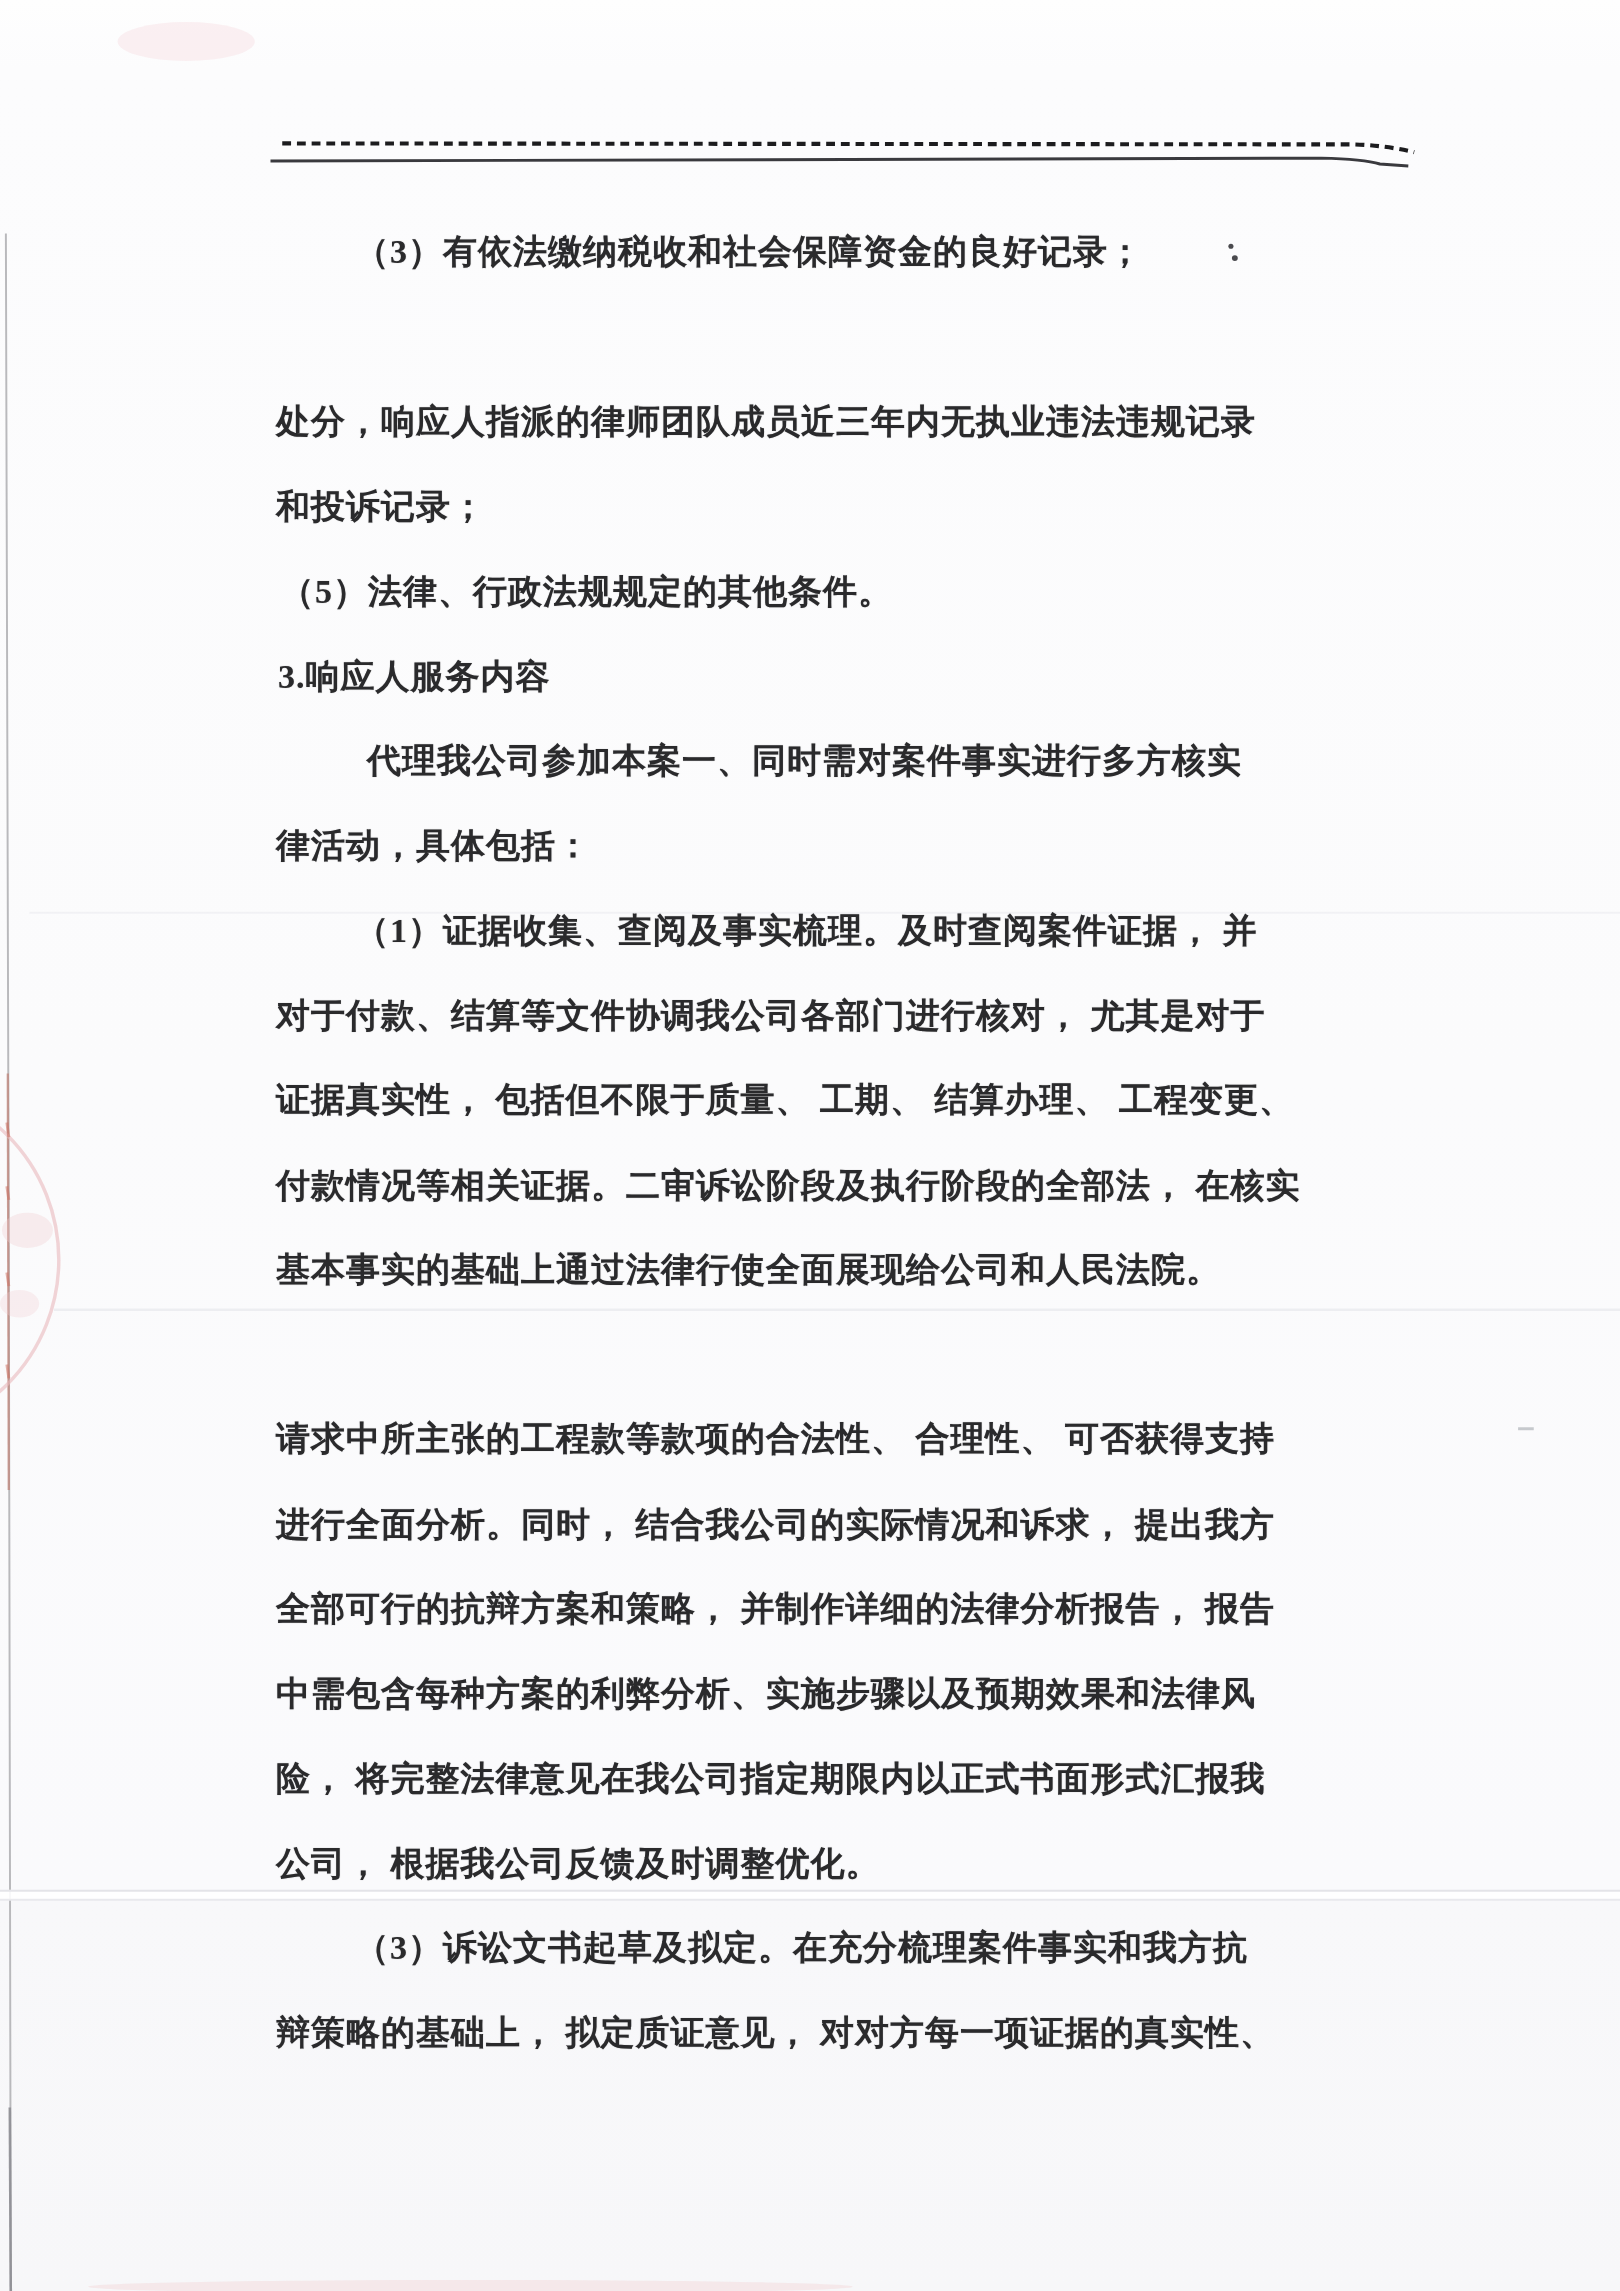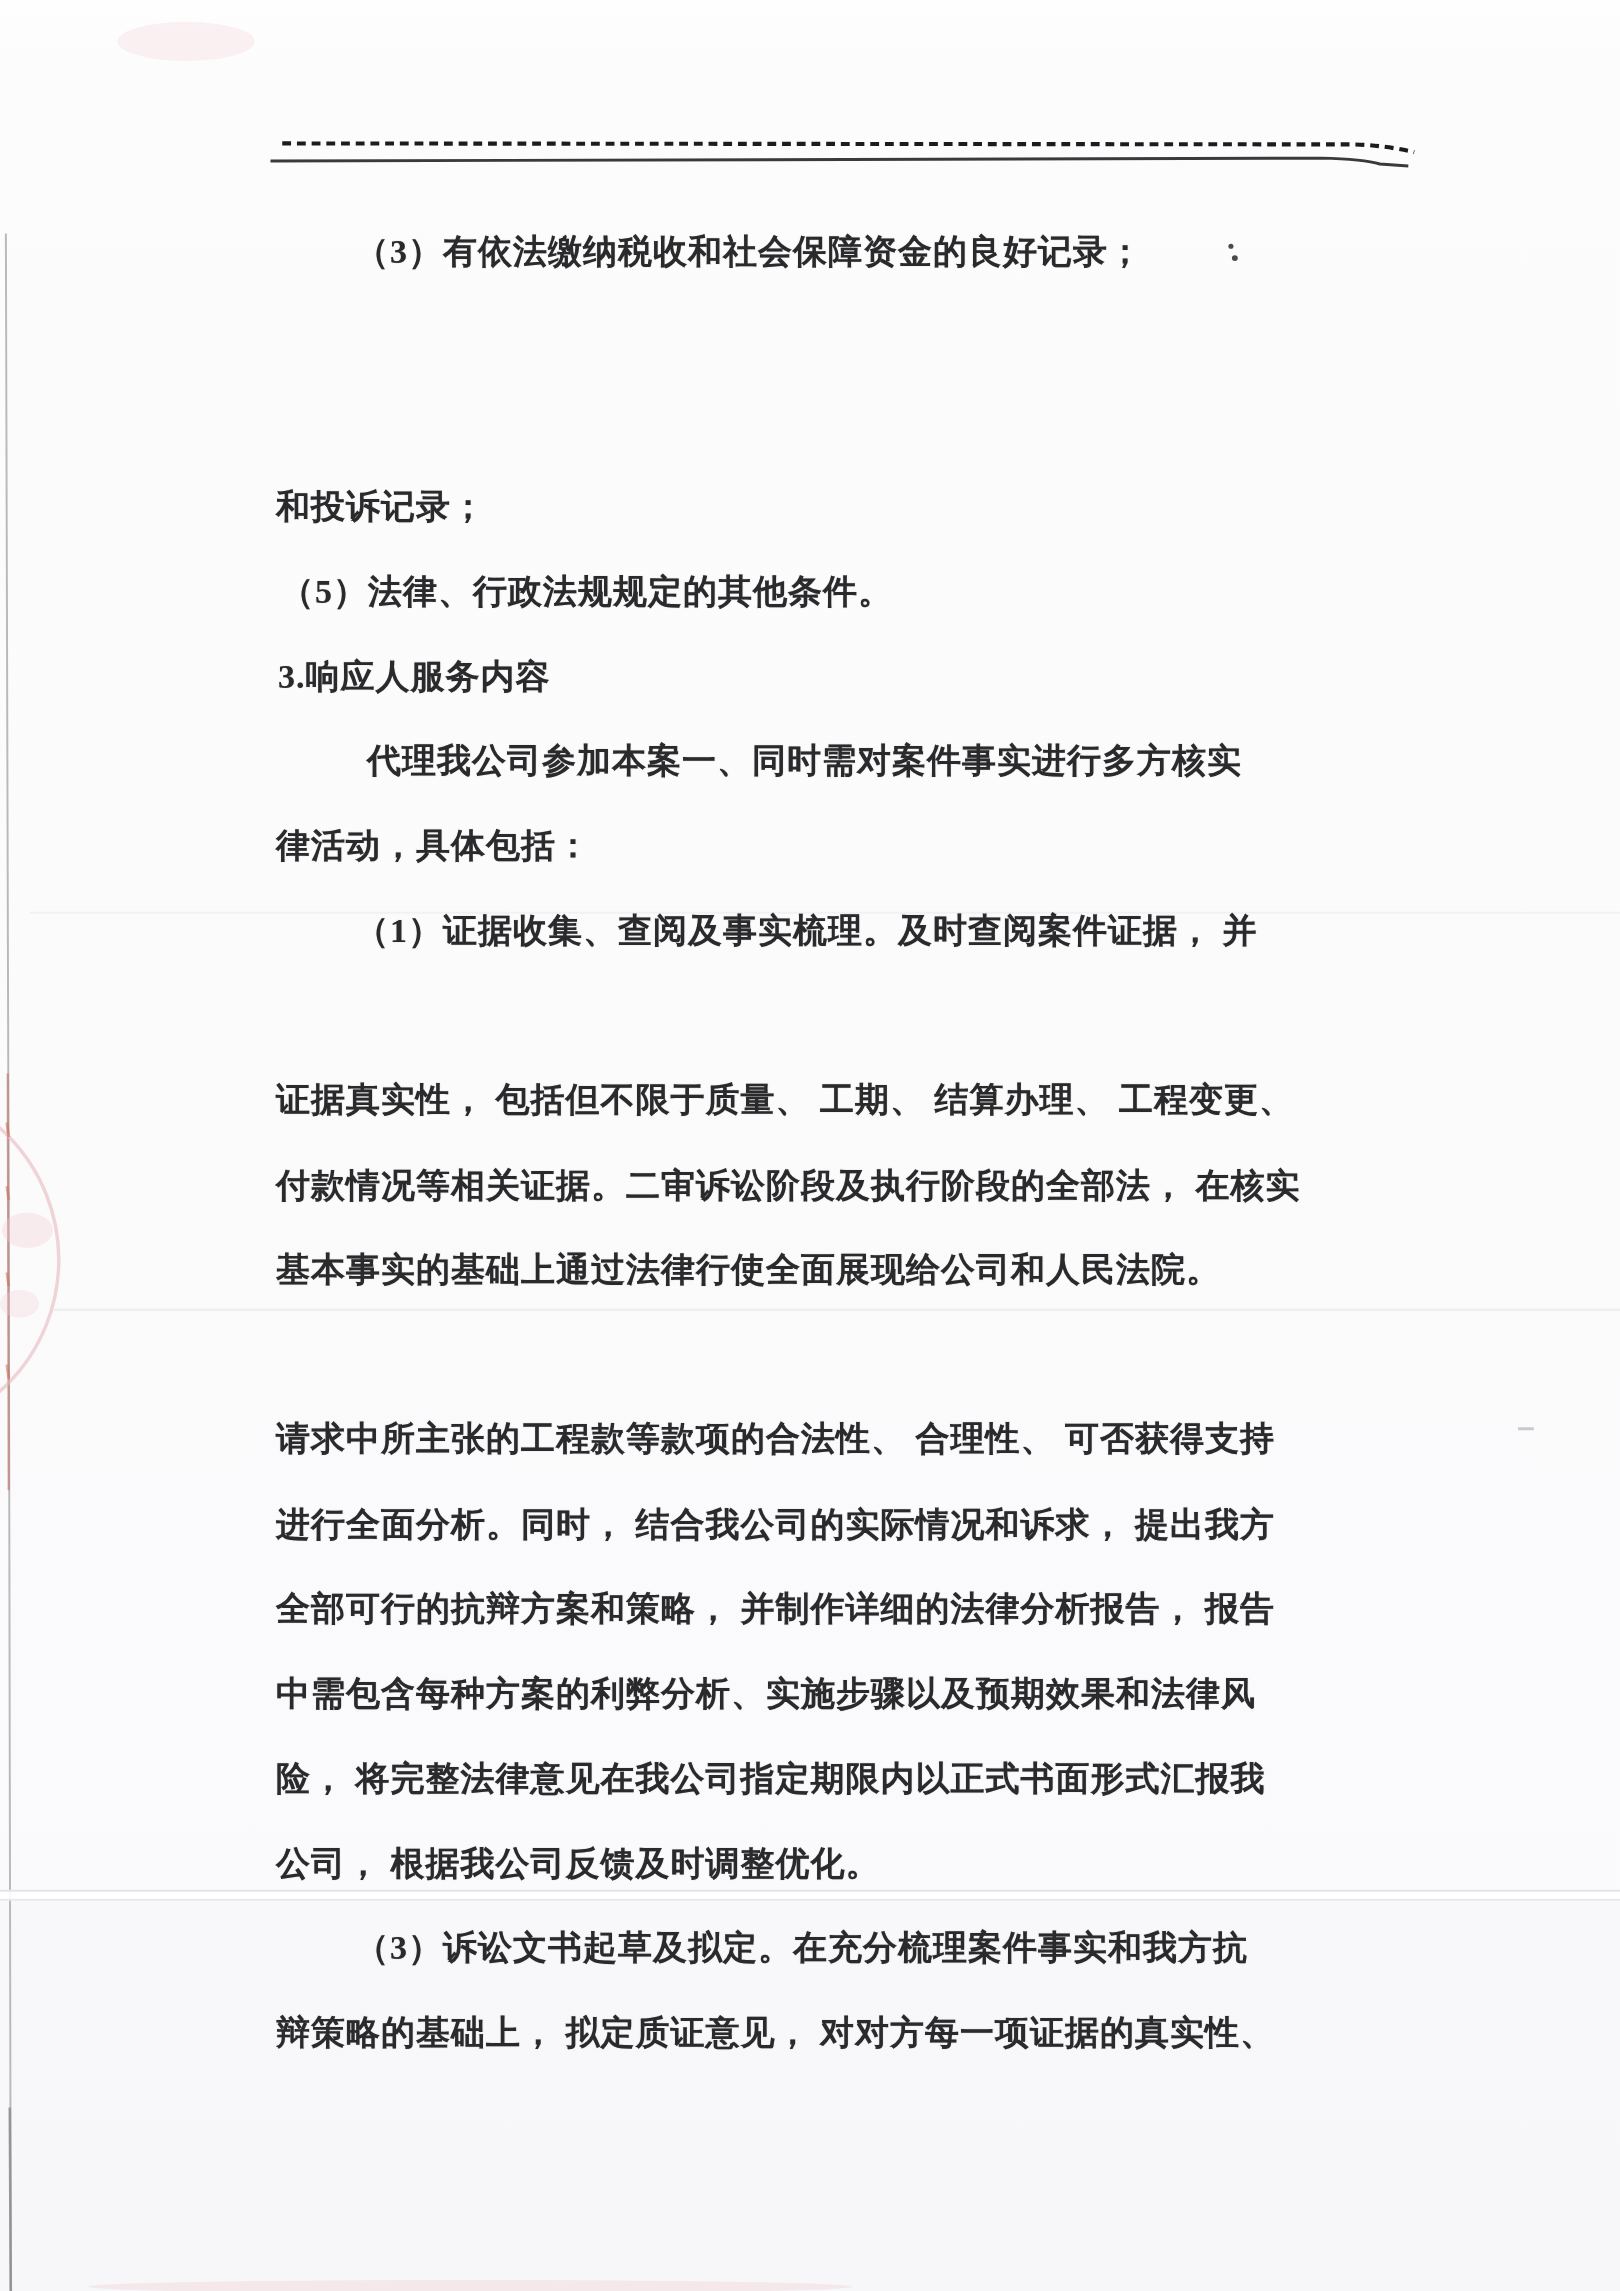--- a/index.html
+++ b/index.html
@@ -50,26 +50,28 @@
     <line x1="0" y1="1938" x2="1653" y2="1938" stroke="#e9e9ed" stroke-width="2"></line>
 
     <circle cx="1256" cy="251" r="2.6" fill="#4a4a4e"></circle>
     <circle cx="1260" cy="263" r="3" fill="#4a4a4e"></circle>
     <rect x="1549" y="1456" width="16" height="3" fill="#9aa0a6" opacity="0.55"></rect>
 
     <ellipse cx="480" cy="2333" rx="390" ry="7" fill="#f3d9dc" opacity="0.5"></ellipse>
   </svg>
 
   <div class="ln" style="left:355px;top:224px">（3）有依法缴纳税收和社会保障资金的良好记录；</div>
+  <div class="ln" style="left:276px;top:394px">处分，响应人指派的律师团队成员近三年内无执业违法违规记录</div>
   <div class="ln" style="left:276px;top:479px">和投诉记录；</div>
   <div class="ln" style="left:280px;top:564px">（5）法律、行政法规规定的其他条件。</div>
   <div class="ln" style="left:278px;top:649px">3.响应人服务内容</div>
   <div class="ln" style="left:367px;top:733px">代理我公司参加本案一、同时需对案件事实进行多方核实</div>
   <div class="ln" style="left:276px;top:818px">律活动，具体包括：</div>
   <div class="ln" style="left:355px;top:903px">（1）证据收集、查阅及事实梳理。及时查阅案件证据， 并</div>
+  <div class="ln" style="left:276px;top:988px">对于付款、结算等文件协调我公司各部门进行核对， 尤其是对于</div>
   <div class="ln" style="left:276px;top:1072px">证据真实性， 包括但不限于质量、 工期、 结算办理、 工程变更、</div>
   <div class="ln" style="left:276px;top:1158px">付款情况等相关证据。二审诉讼阶段及执行阶段的全部法， 在核实</div>
   <div class="ln" style="left:276px;top:1242px">基本事实的基础上通过法律行使全面展现给公司和人民法院。</div>
   <div class="ln" style="left:276px;top:1411px">请求中所主张的工程款等款项的合法性、 合理性、 可否获得支持</div>
   <div class="ln" style="left:276px;top:1497px">进行全面分析。同时， 结合我公司的实际情况和诉求， 提出我方</div>
   <div class="ln" style="left:276px;top:1581px">全部可行的抗辩方案和策略， 并制作详细的法律分析报告， 报告</div>
   <div class="ln" style="left:276px;top:1666px">中需包含每种方案的利弊分析、实施步骤以及预期效果和法律风</div>
   <div class="ln" style="left:276px;top:1751px">险， 将完整法律意见在我公司指定期限内以正式书面形式汇报我</div>
   <div class="ln" style="left:276px;top:1836px">公司， 根据我公司反馈及时调整优化。</div>
   <div class="ln" style="left:355px;top:1920px">（3）诉讼文书起草及拟定。在充分梳理案件事实和我方抗</div>

